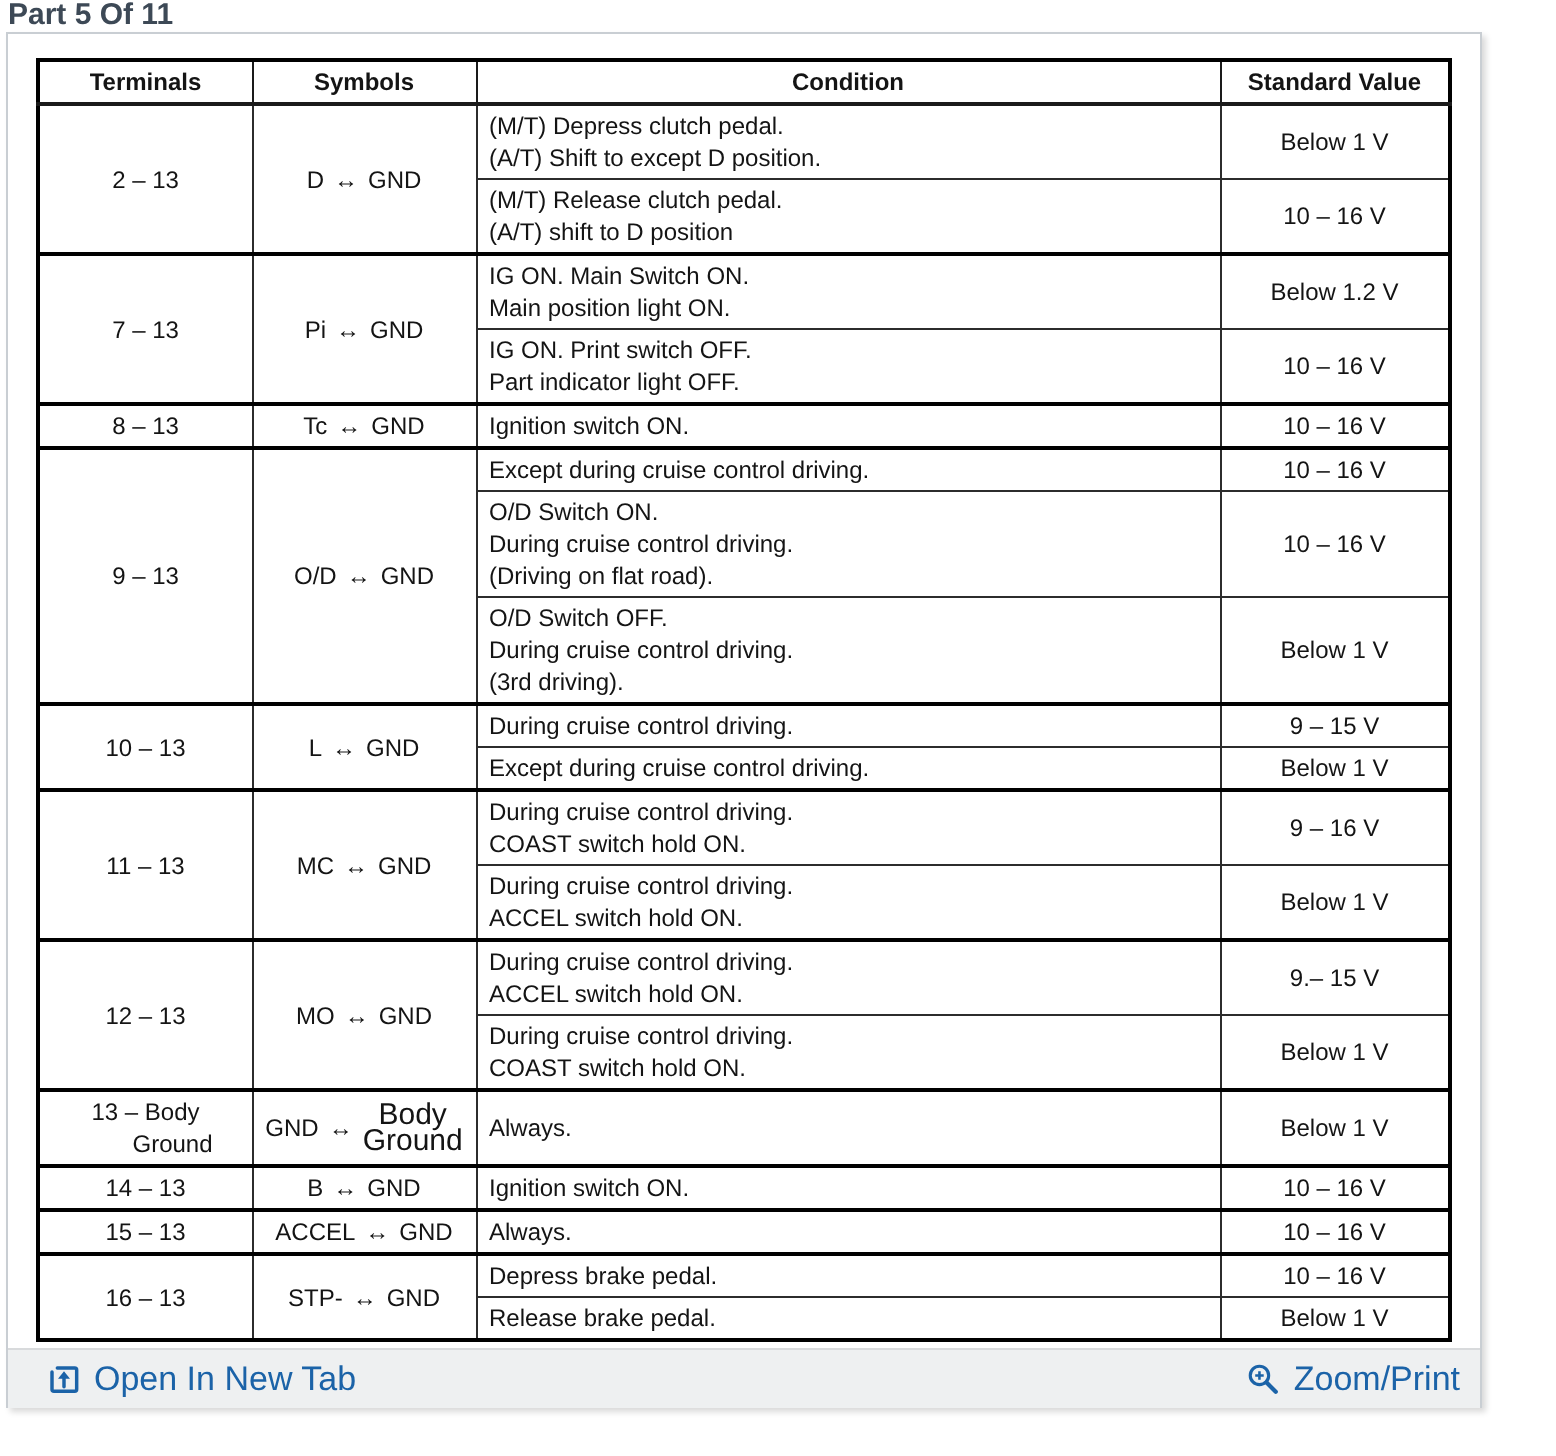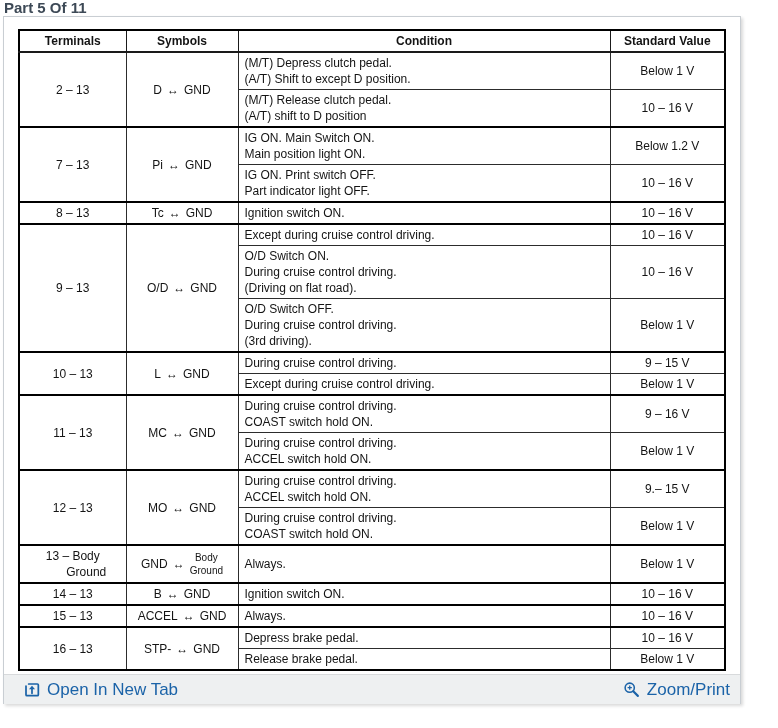--- a/index.html
+++ b/index.html
@@ -57,21 +57,21 @@
     background: #fff;
   }
   tr.group-start > td { border-top: 2px solid #000; }
   td.terminals, td.symbols, td.value { text-align: center; }
   td.condition { text-align: left; }
   .cond-line { line-height: 16px; white-space: nowrap; }
   .term-wrap { display: inline-block; text-align: center; line-height: 16px; }
   .term-line + .term-line { padding-left: 27px; }
   .sym { display: inline-flex; align-items: center; gap: 5px; justify-content: center; }
   .sym-arrow { font-size: 12px; }
-  .sym-right-stack { display: inline-block; font-size: 10px; line-height: 13px; text-align: center; }
+  .sym-right-stack { display: inline-block; font-size: 15px; line-height: 13px; text-align: center; }
   .footer {
     flex: 0 0 30px;
     background: #eef0f1;
     border-top: 1px solid #d8dadc;
     display: flex;
     align-items: center;
     justify-content: space-between;
     padding: 0 10px 0 20px;
   }
   .footer-link {

